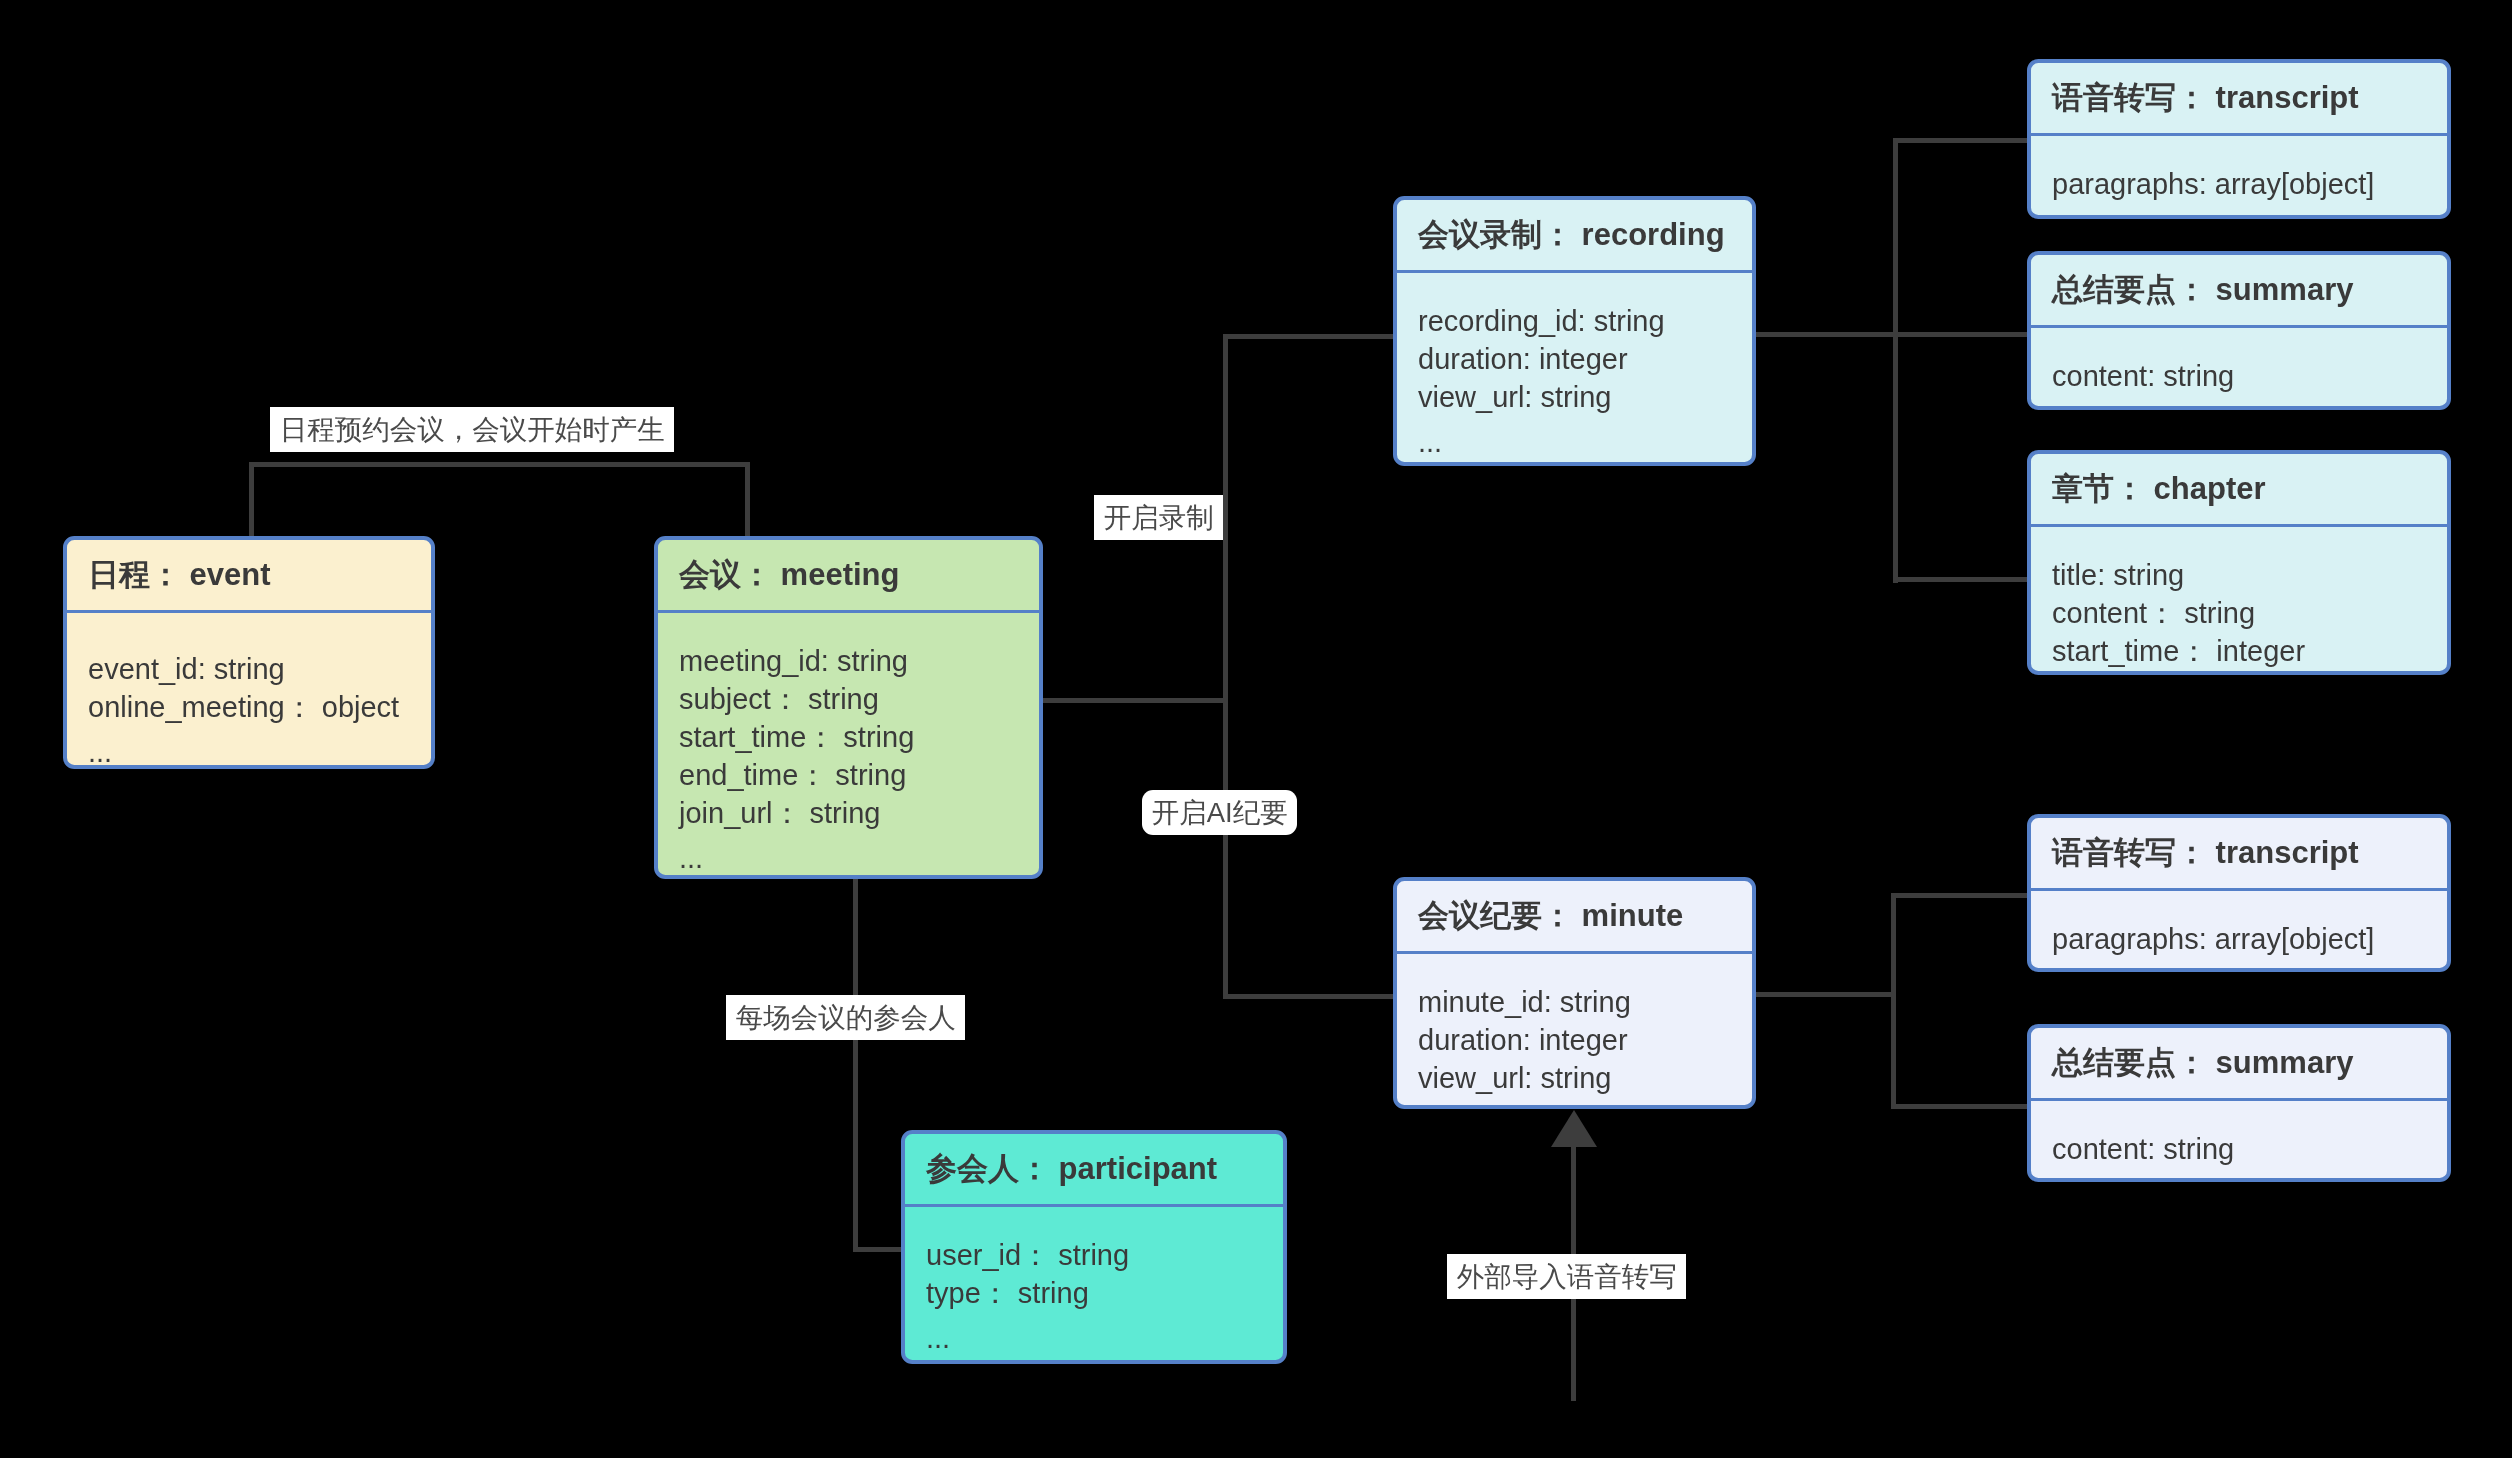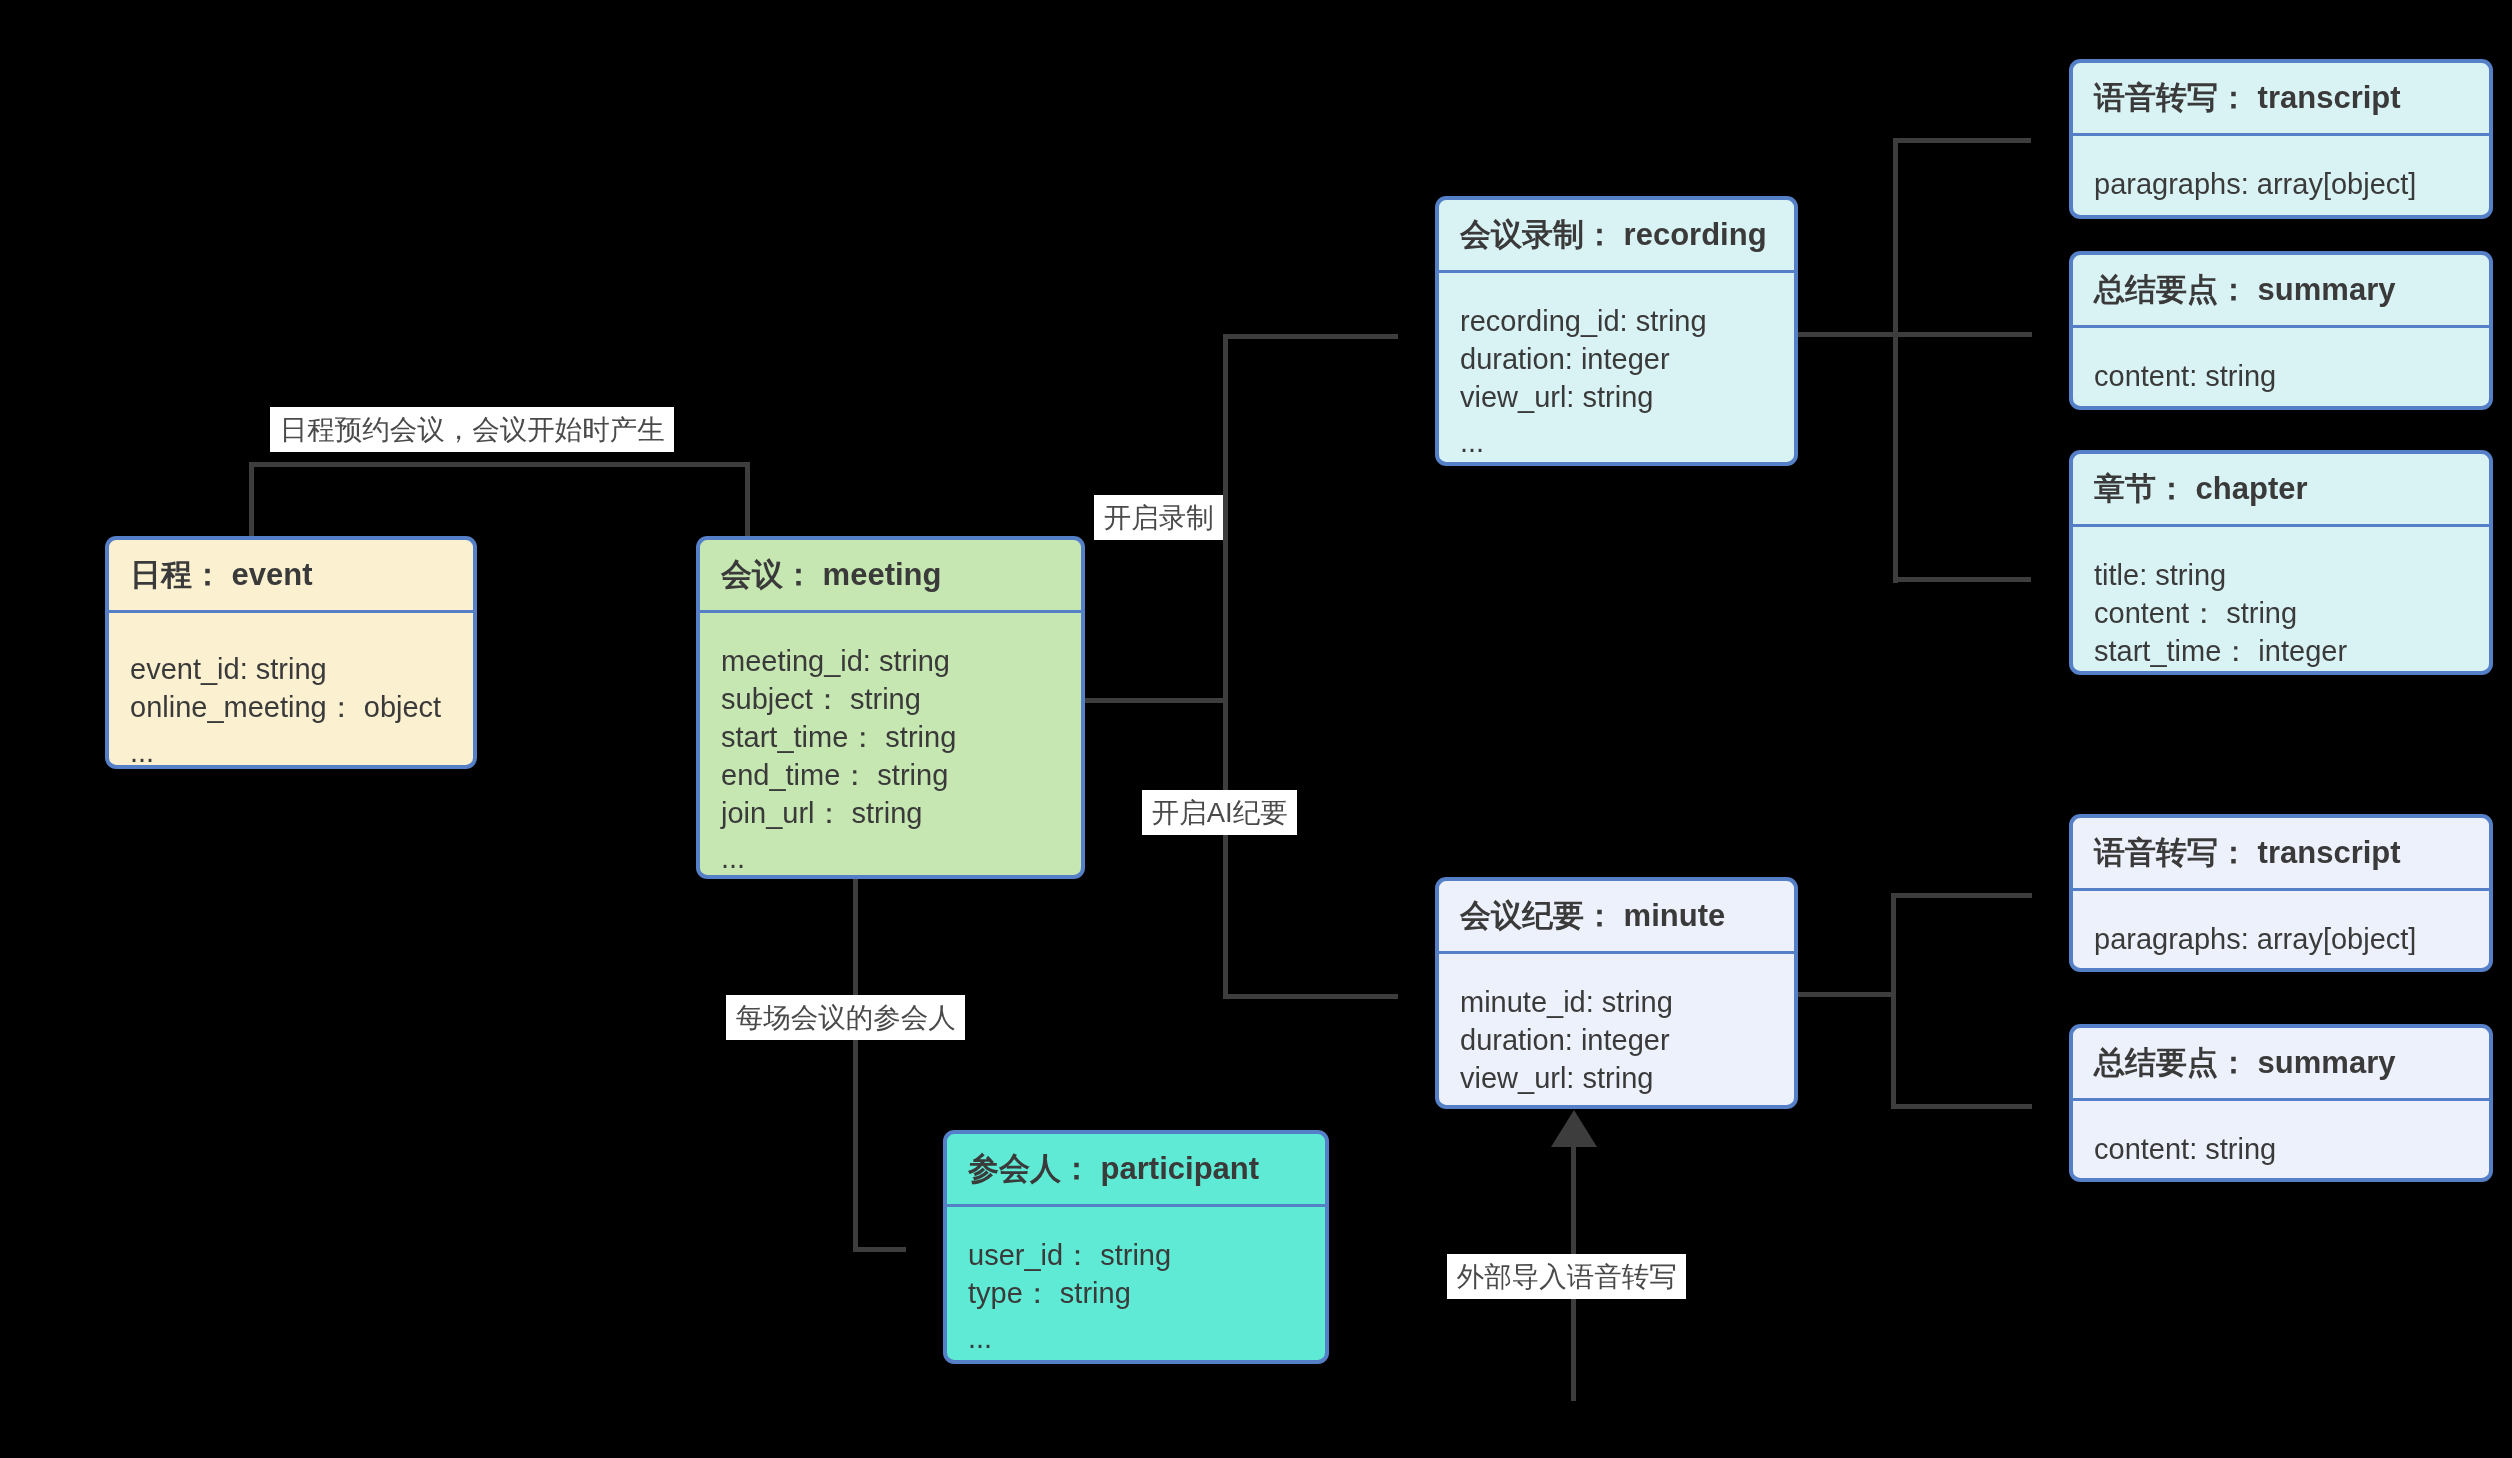--- a/index.html
+++ b/index.html
@@ -8,21 +8,21 @@
     font-family:"Liberation Sans","DejaVu Sans",sans-serif;overflow:hidden;
   }
   .line{position:absolute;background:#3d3d3d;z-index:1;}
   .arrowhead{
     position:absolute;width:0;height:0;z-index:1;
     border-left:23px solid transparent;border-right:23px solid transparent;
     border-bottom:37px solid #3d3d3d;
   }
   .box{
     position:absolute;z-index:2;border:4px solid #5580c8;border-radius:11.3px;
-    box-sizing:border-box;overflow:hidden;color:#3a3a3a;margin-left:42px;
+    box-sizing:border-box;overflow:hidden;color:#3a3a3a;
   }
   .box-title{
     height:73px;box-sizing:border-box;border-bottom:3.2px solid #5580c8;
     display:flex;align-items:center;padding:0 21px;
     font-weight:bold;font-size:31px;white-space:nowrap;
   }
   .box-body{padding:29px 8px 0 21px;font-size:29px;line-height:38px;}
   .box-body .ellipsis-line{margin-top:7.3px;}
   .c-cream{background:#fbf0cf;}
   .c-green{background:#c6e7b1;}
@@ -146,18 +146,18 @@
     <div class="box-title">参会人： participant</div>
     <div class="box-body">
       <div>user_id： string</div>
       <div>type： string</div>
       <div class="ellipsis-line">...</div>
     </div>
   </div>
 
   <div class="chip" style="left:270px;top:407px;">日程预约会议，会议开始时产生</div>
   <div class="chip" style="left:1094px;top:495px;">开启录制</div>
-  <div class="chip" style="left:1142px;top:790px;">开启AI纪要</div>
+  <div class="chip" style="left:1142px;top:790px;border-radius:11px;">开启AI纪要</div>
   <div class="chip" style="left:726px;top:995px;">每场会议的参会人</div>
   <div class="chip" style="left:1447px;top:1254px;">外部导入语音转写</div>
 
 </div>
 
 
 </body></html>

